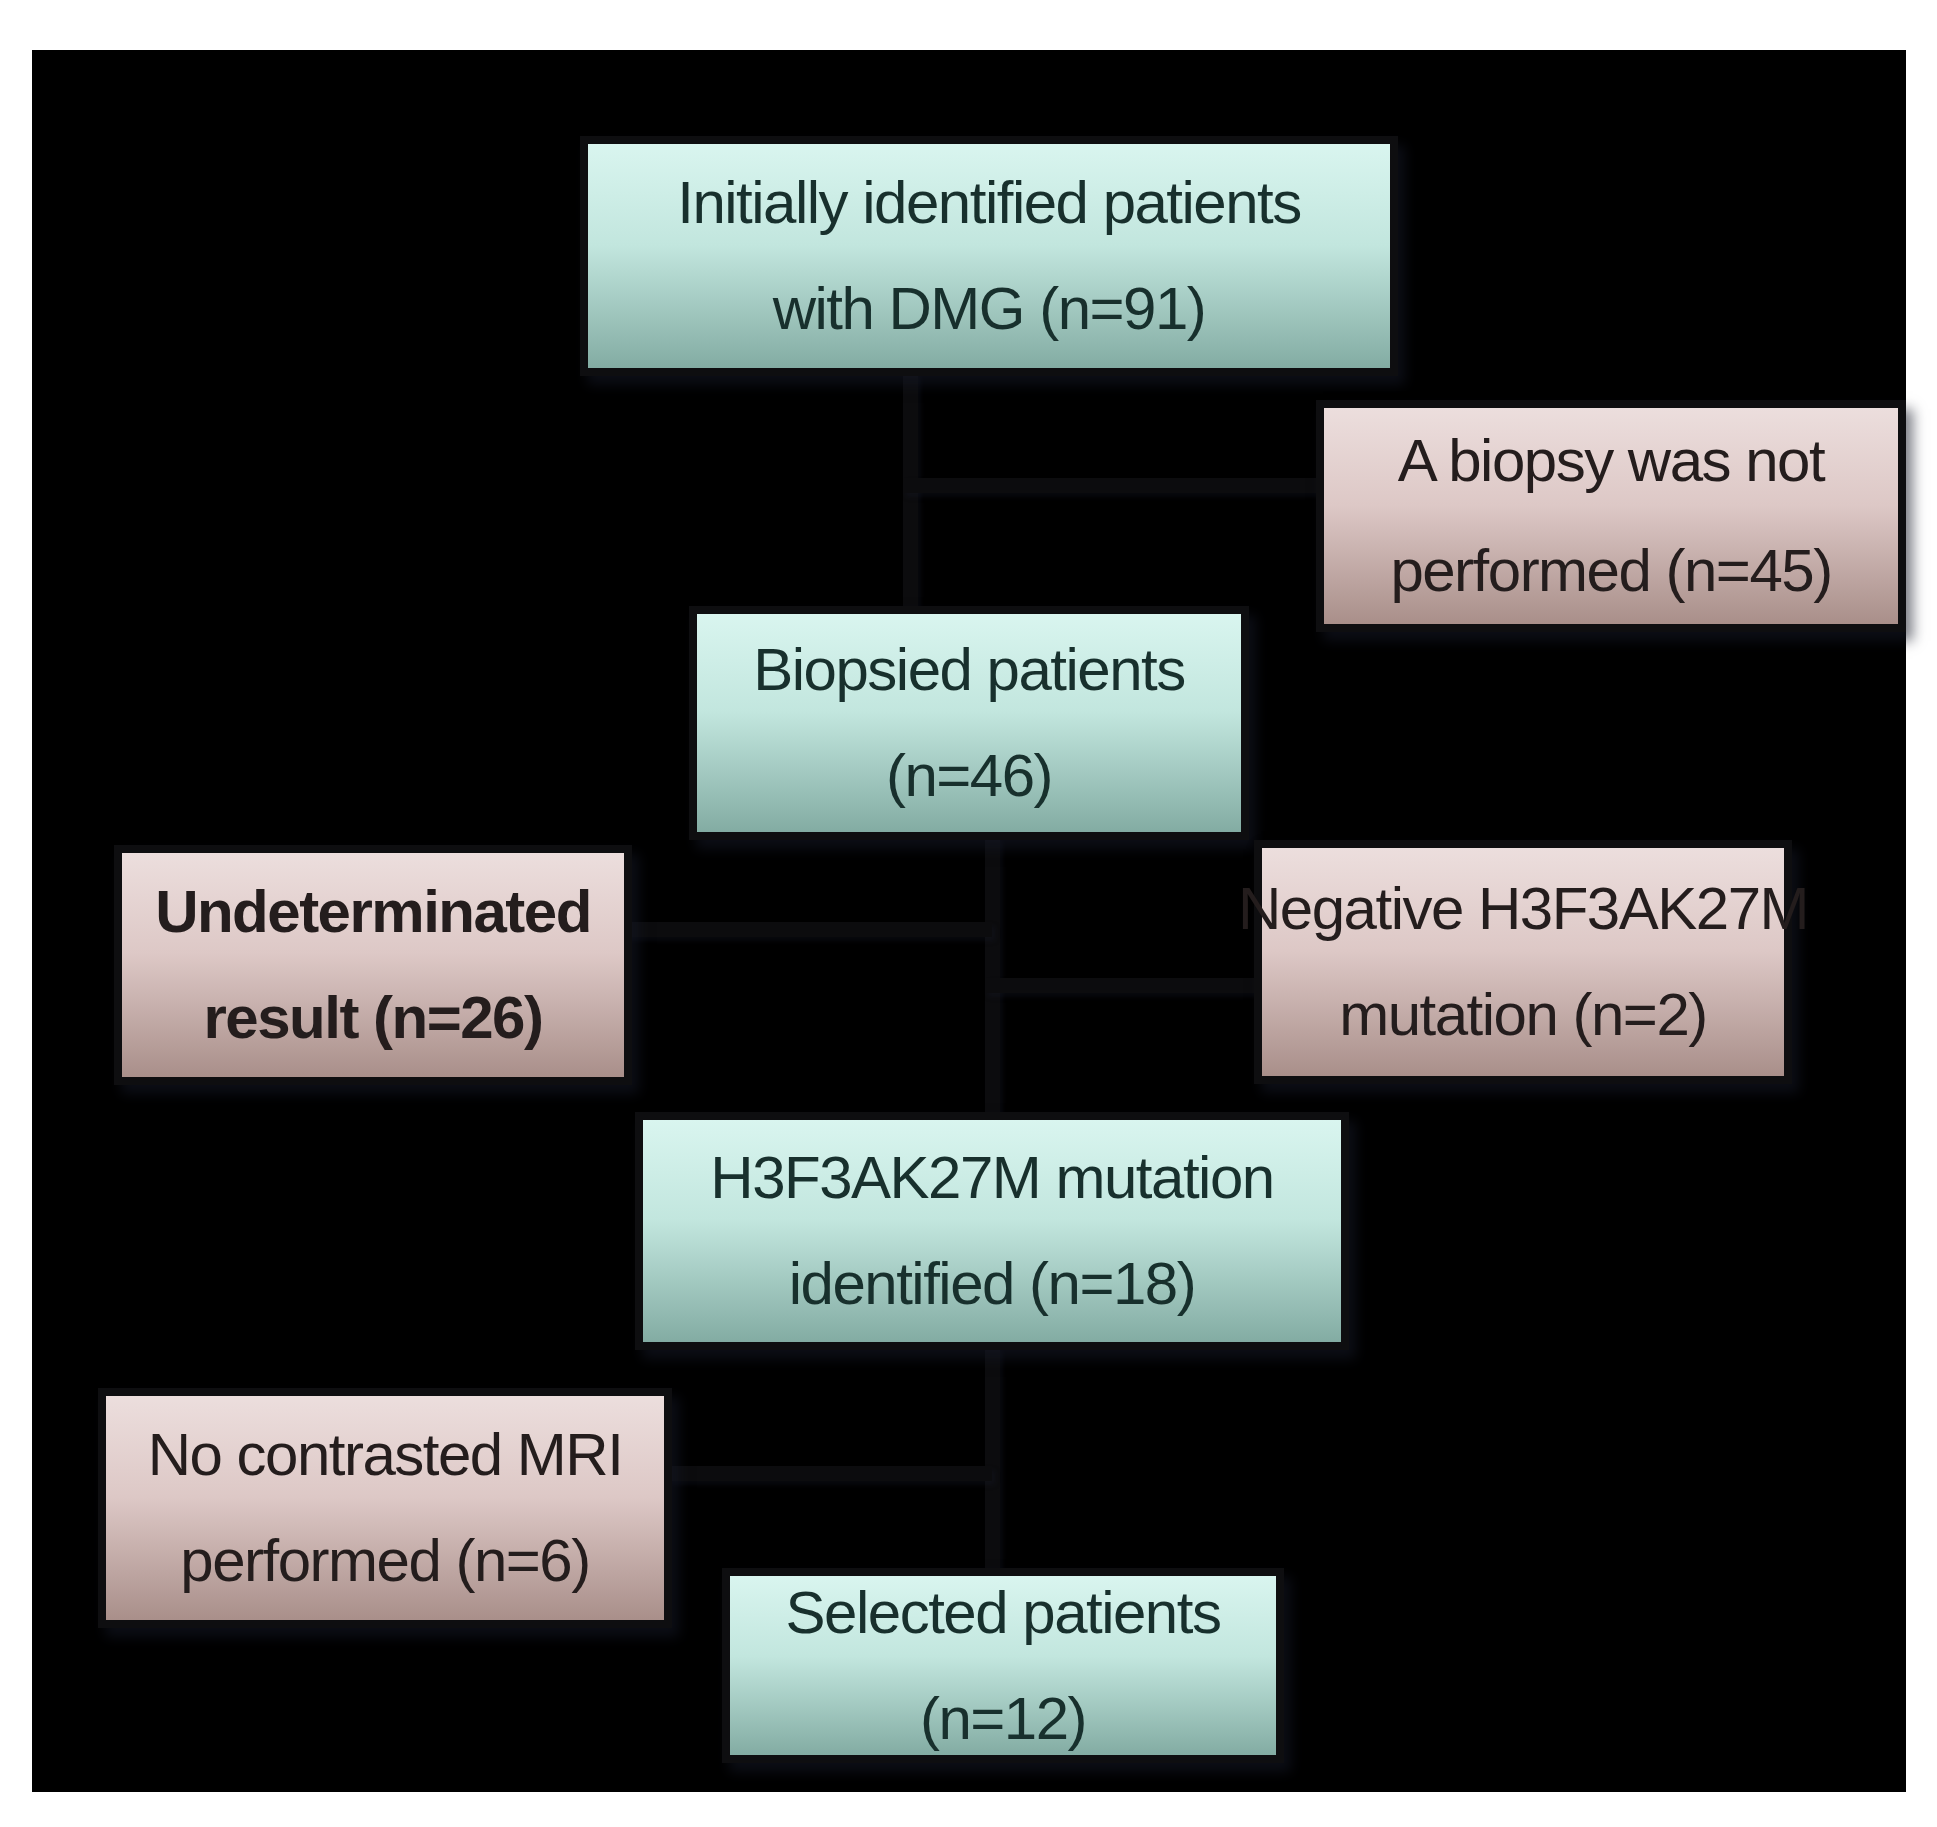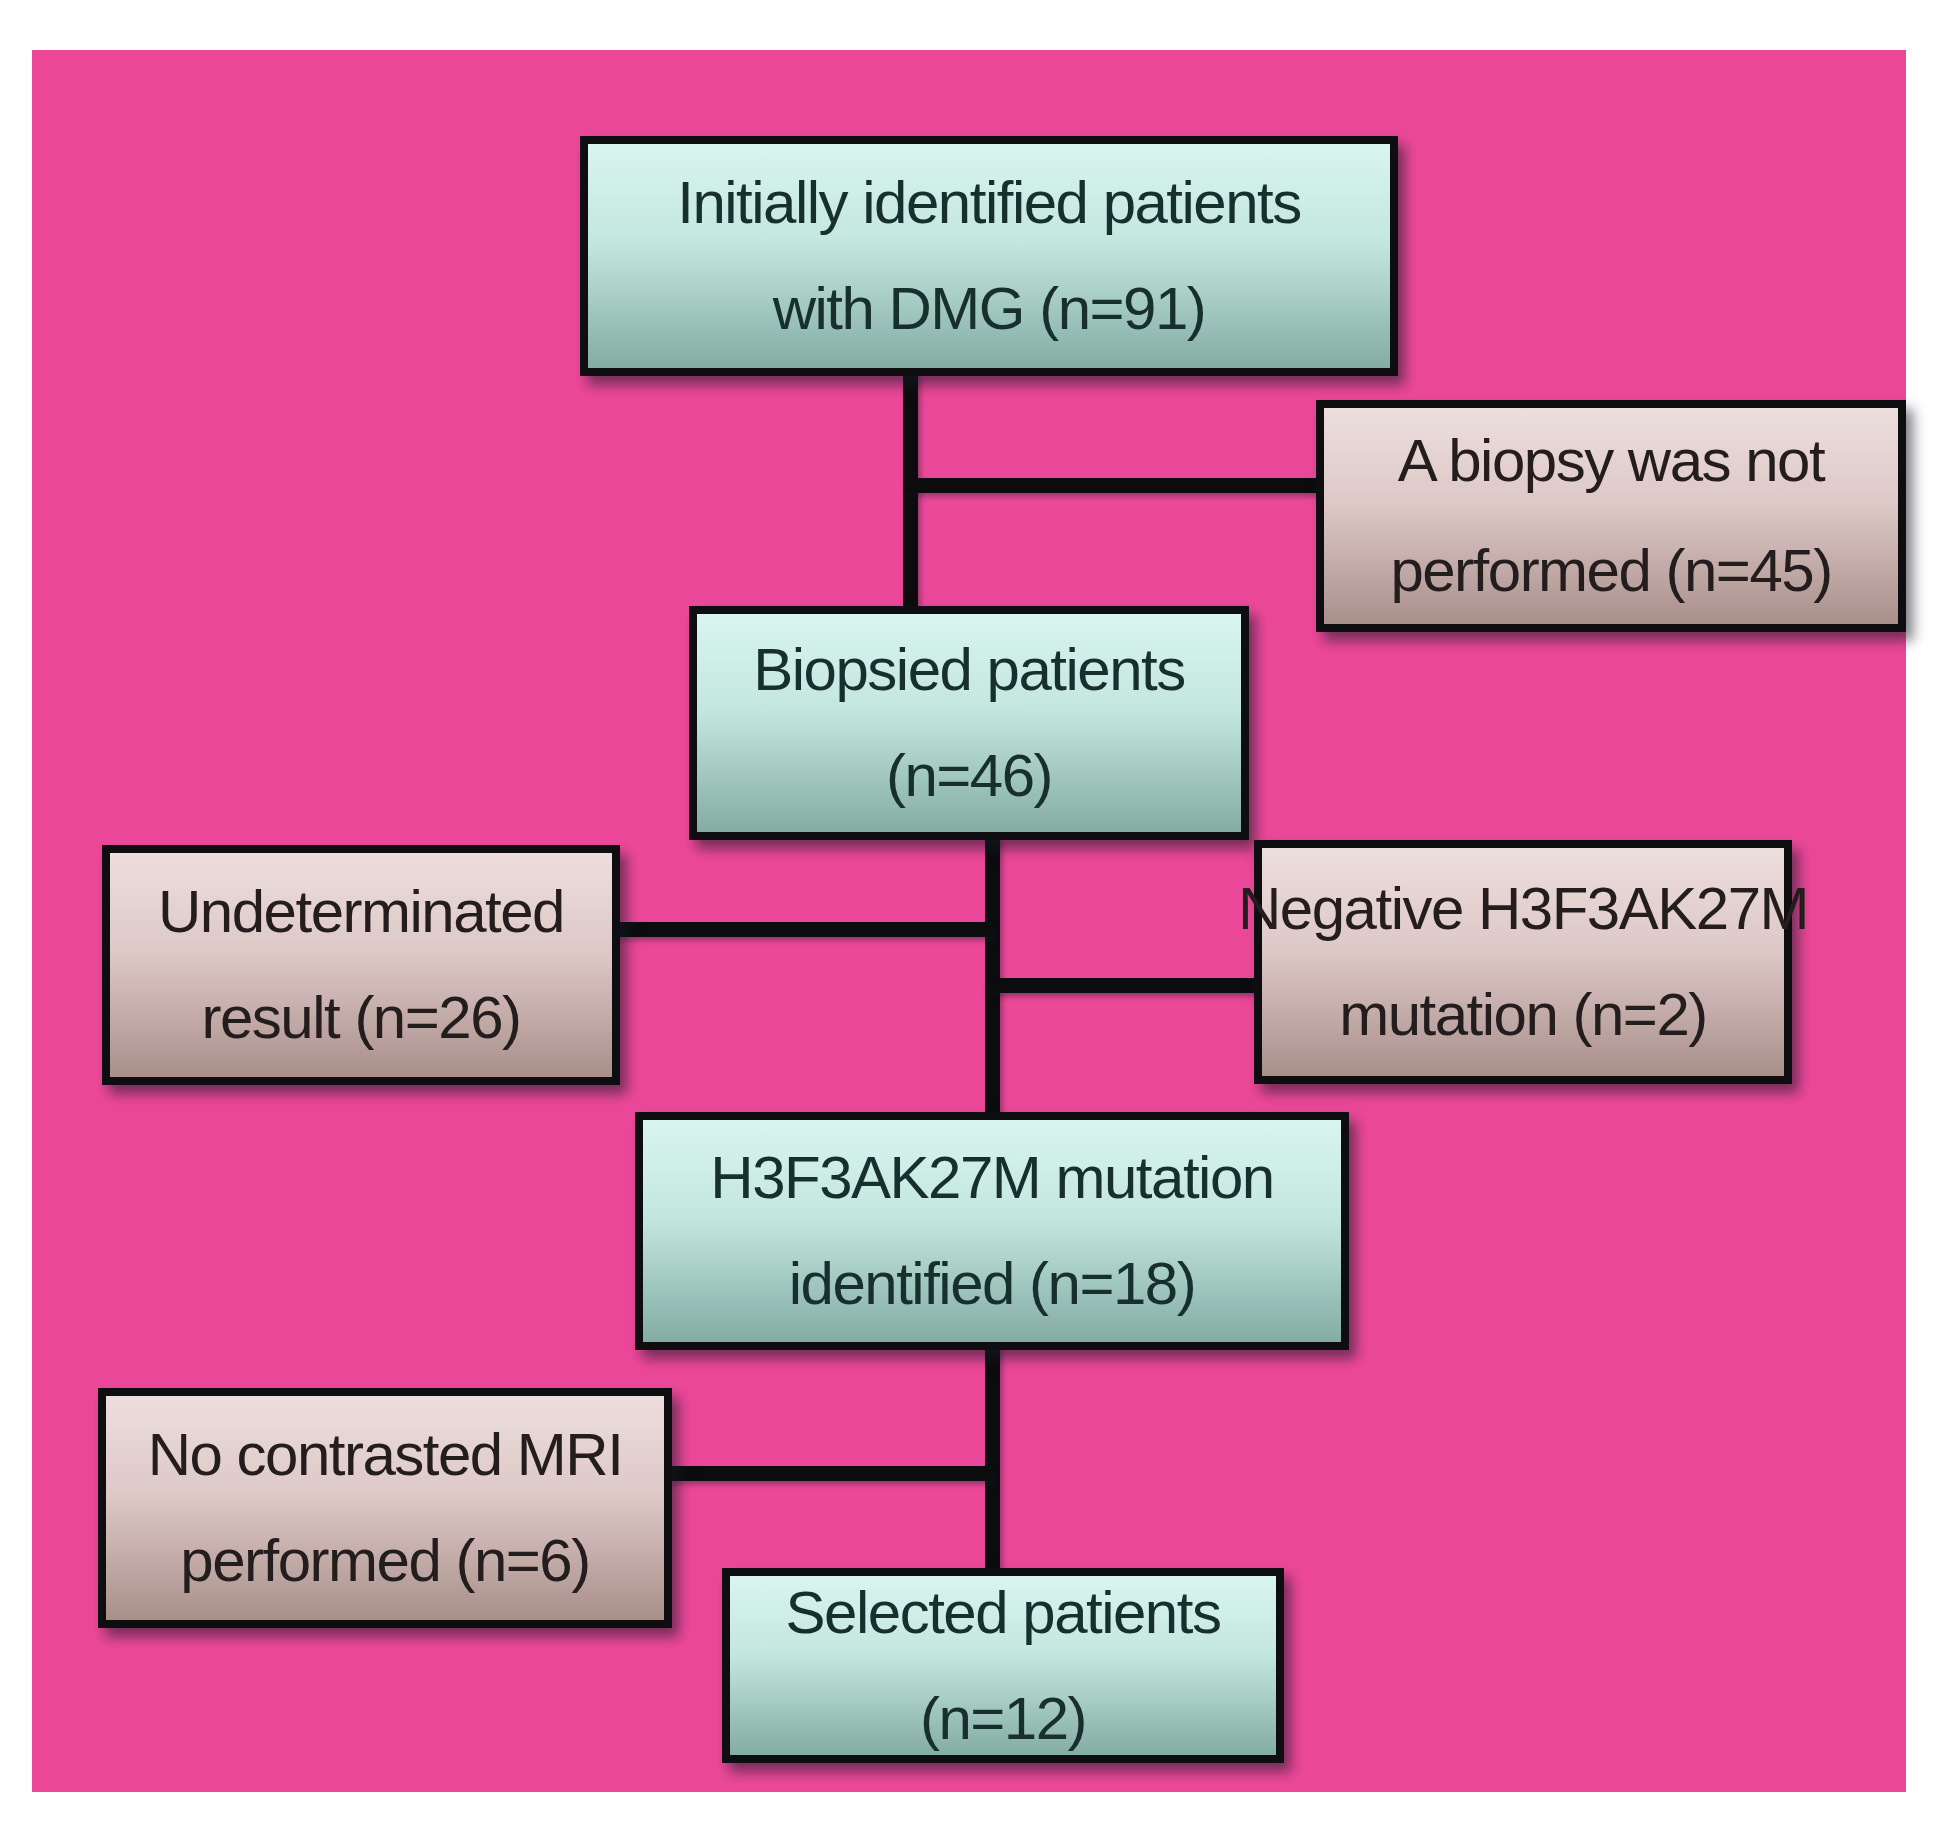--- a/index.html
+++ b/index.html
@@ -7,21 +7,21 @@
     width: 1937px; height: 1827px;
     background: #ffffff;
     font-family: "Liberation Sans", sans-serif;
     position: relative;
     overflow: hidden;
   }
   .canvas {
     position: absolute;
     left: 32px; top: 50px;
     width: 1874px; height: 1742px;
-    background: #ec4899;
+    background: #000000;
   }
   .node {
     position: absolute;
     box-sizing: border-box;
     border: 8px solid #0e0e10;
     display: flex;
     flex-direction: column;
     align-items: center;
     justify-content: center;
     text-align: center;
@@ -69,21 +69,21 @@
   <div class="node exclusion" style="left:1284px; top:350px; width:590px; height:232px;justify-content:space-between;">
     <span>A biopsy was not</span>
     <span>performed (n=45)</span>
   </div>
 
   <div class="node main" style="left:657px; top:556px; width:560px; height:234px;">
     <span>Biopsied patients</span>
     <span>(n=46)</span>
   </div>
 
-  <div class="node exclusion" style="left:70px; top:795px; width:518px; height:240px;">
+  <div class="node exclusion" style="left:82px; top:795px; width:518px; height:240px;font-weight:bold;">
     <span>Undeterminated</span>
     <span>result (n=26)</span>
   </div>
 
   <div class="node exclusion" style="left:1222px; top:790px; width:538px; height:244px;">
     <span>Negative H3F3AK27M</span>
     <span>mutation (n=2)</span>
   </div>
 
   <div class="node main" style="left:603px; top:1062px; width:714px; height:238px;">

